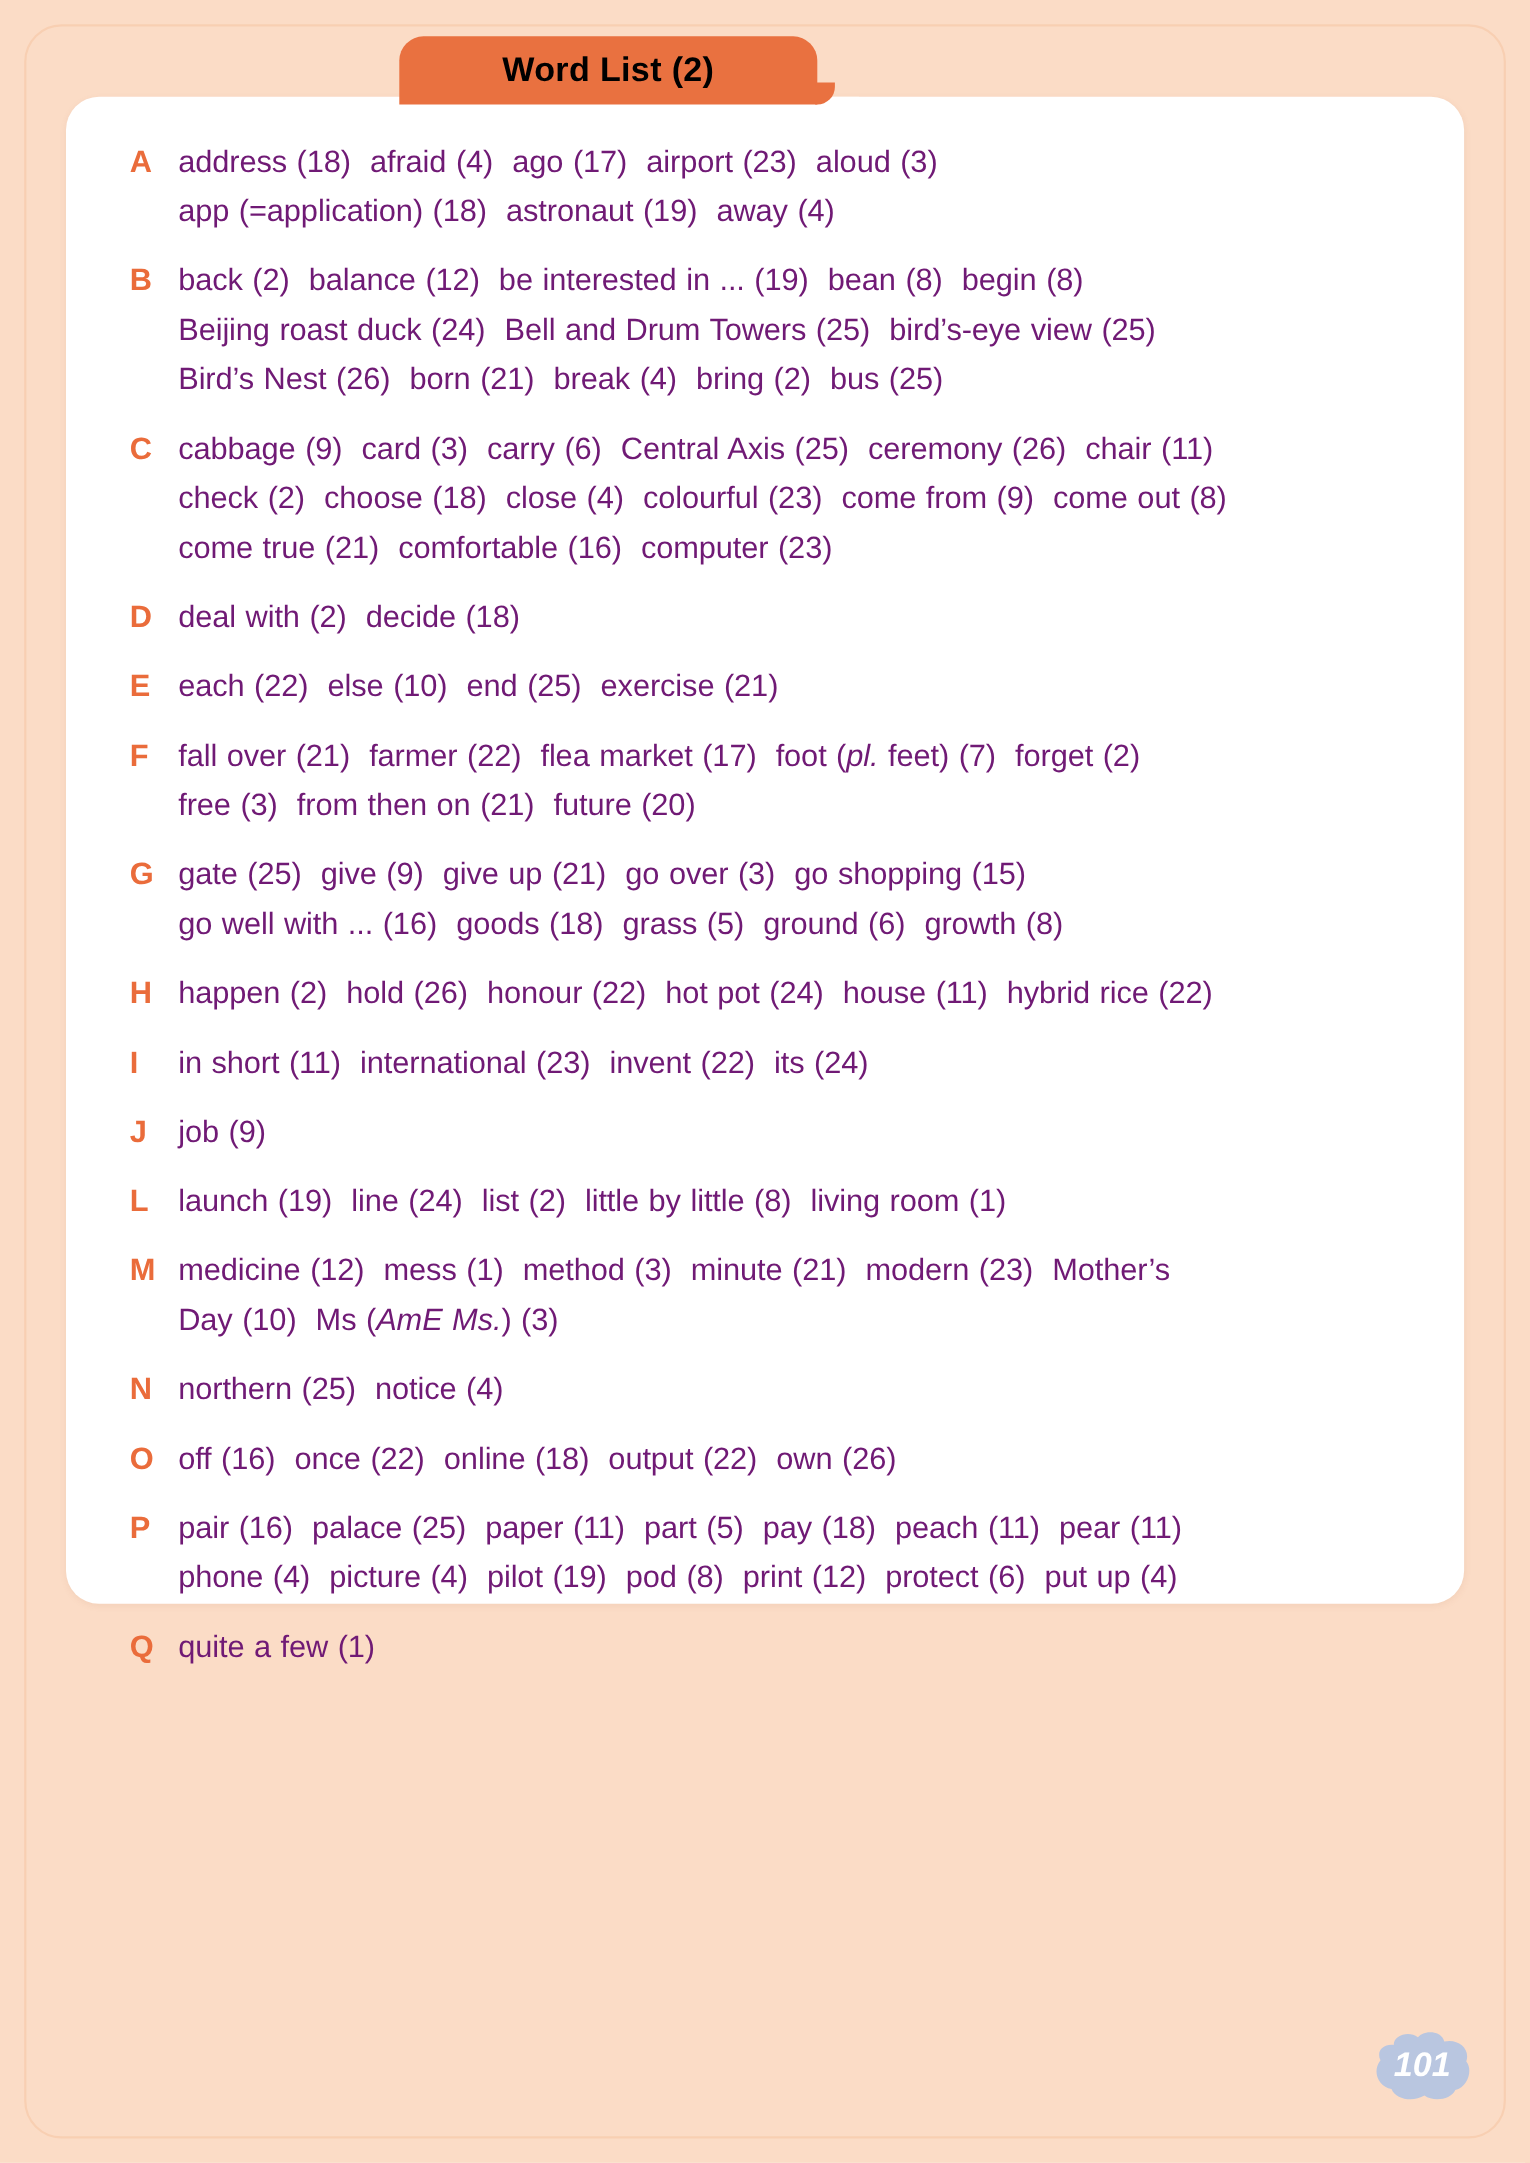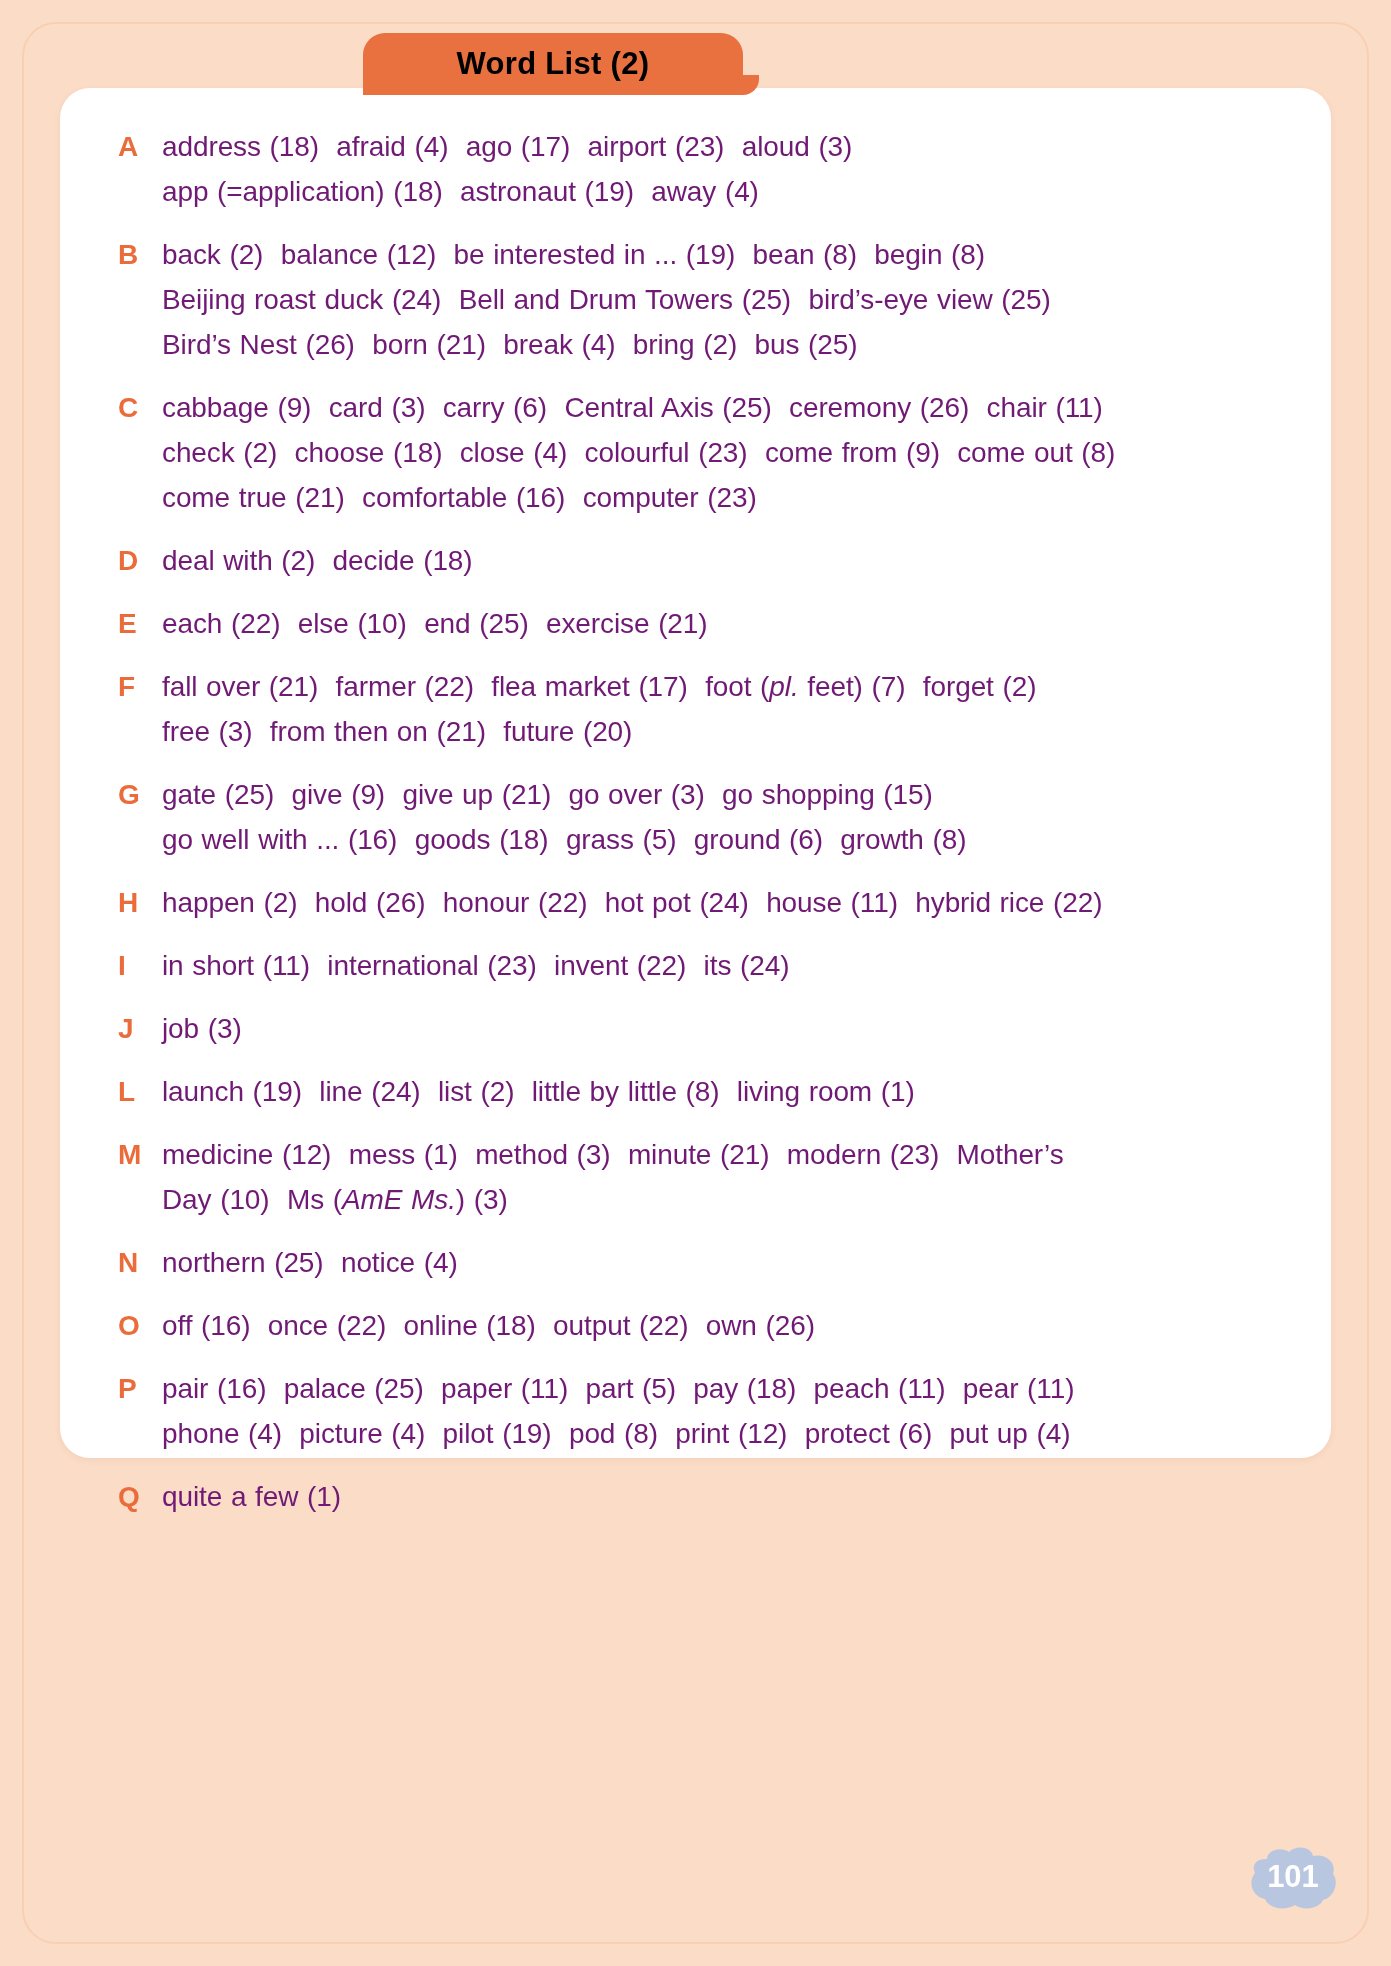--- a/index.html
+++ b/index.html
@@ -146,20 +146,21 @@
     width: 92px;
     height: 66px;
     display: flex;
     align-items: center;
     justify-content: center;
     color: #ffffff;
     font-size: 31px;
     font-weight: bold;
     font-family: "Liberation Sans", sans-serif;
     padding-bottom: 2px;
+    font-style: italic;
   }
 </style>
 </head>
 <body>
 
 <div id="page">
 
   <div id="page-border"></div>
 
   <div id="title-tab">
@@ -201,21 +202,21 @@
         <div class="entry">
           <div class="entry-letter">H</div>
           <div class="entry-words">happen (2)&nbsp; hold (26)&nbsp; honour (22)&nbsp; hot pot (24)&nbsp; house (11)&nbsp; hybrid rice (22)</div>
         </div>
         <div class="entry">
           <div class="entry-letter">I</div>
           <div class="entry-words">in short (11)&nbsp; international (23)&nbsp; invent (22)&nbsp; its (24)</div>
         </div>
         <div class="entry">
           <div class="entry-letter">J</div>
-          <div class="entry-words">job (3)</div>
+          <div class="entry-words">job (9)</div>
         </div>
         <div class="entry">
           <div class="entry-letter">L</div>
           <div class="entry-words">launch (19)&nbsp; line (24)&nbsp; list (2)&nbsp; little by little (8)&nbsp; living room (1)</div>
         </div>
         <div class="entry">
           <div class="entry-letter">M</div>
           <div class="entry-words">medicine (12)&nbsp; mess (1)&nbsp; method (3)&nbsp; minute (21)&nbsp; modern (23)&nbsp; Mother’s<br>Day (10)&nbsp; Ms (<i>AmE Ms.</i>) (3)</div>
         </div>
         <div class="entry">

